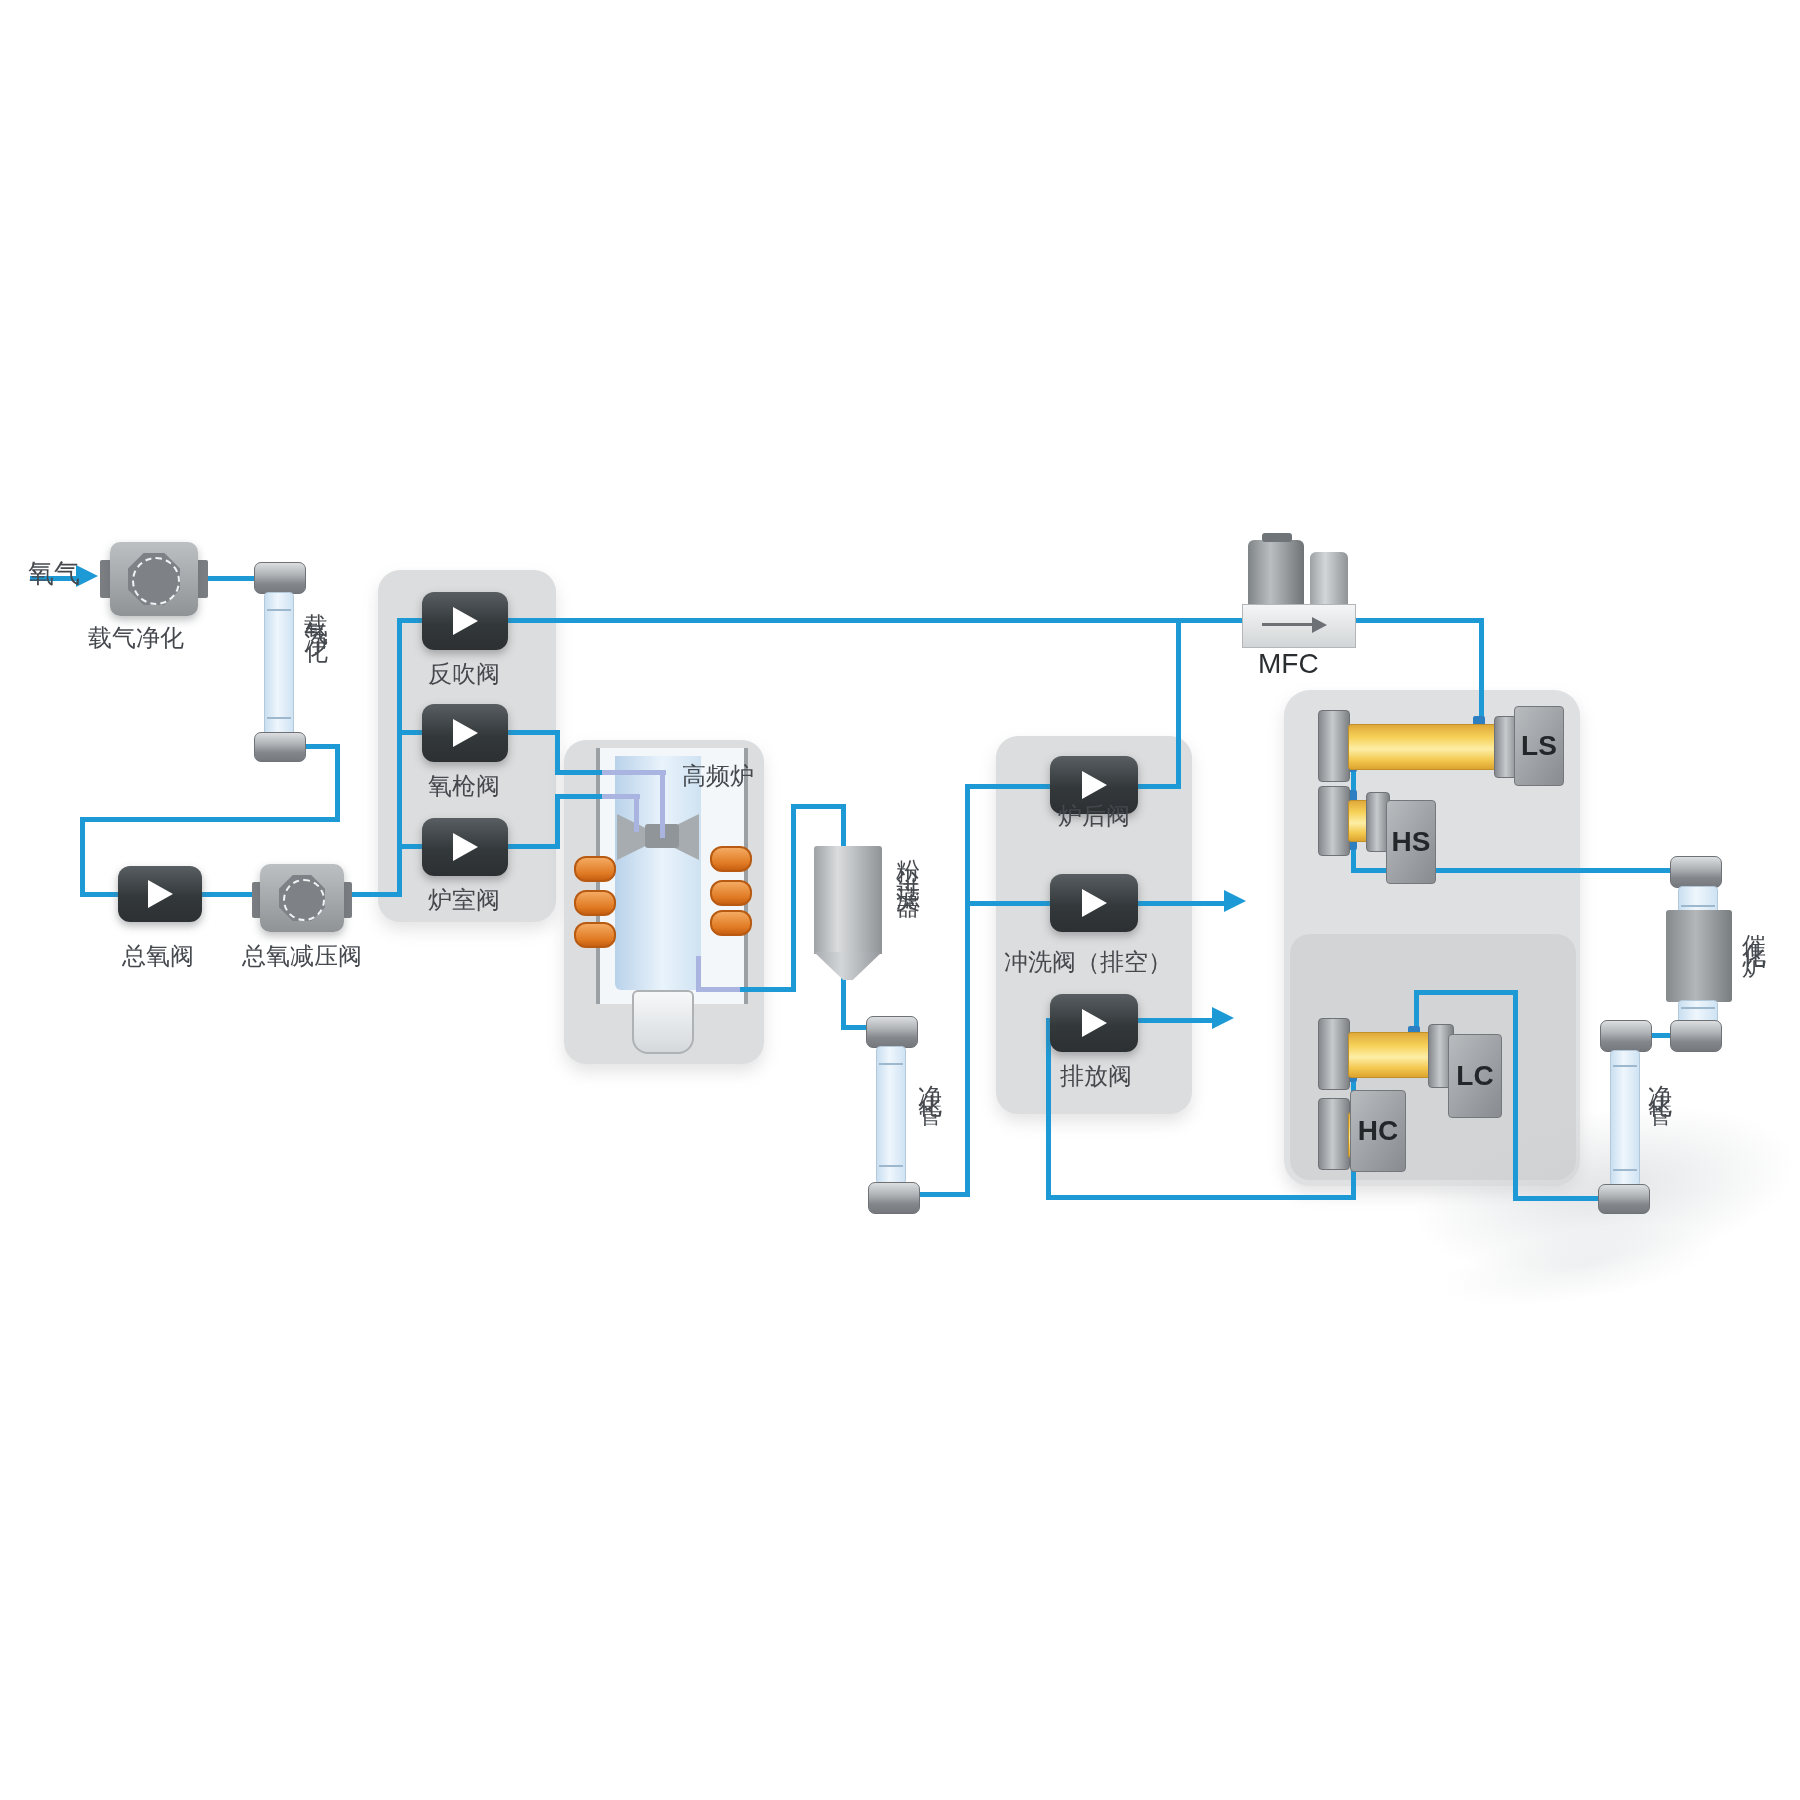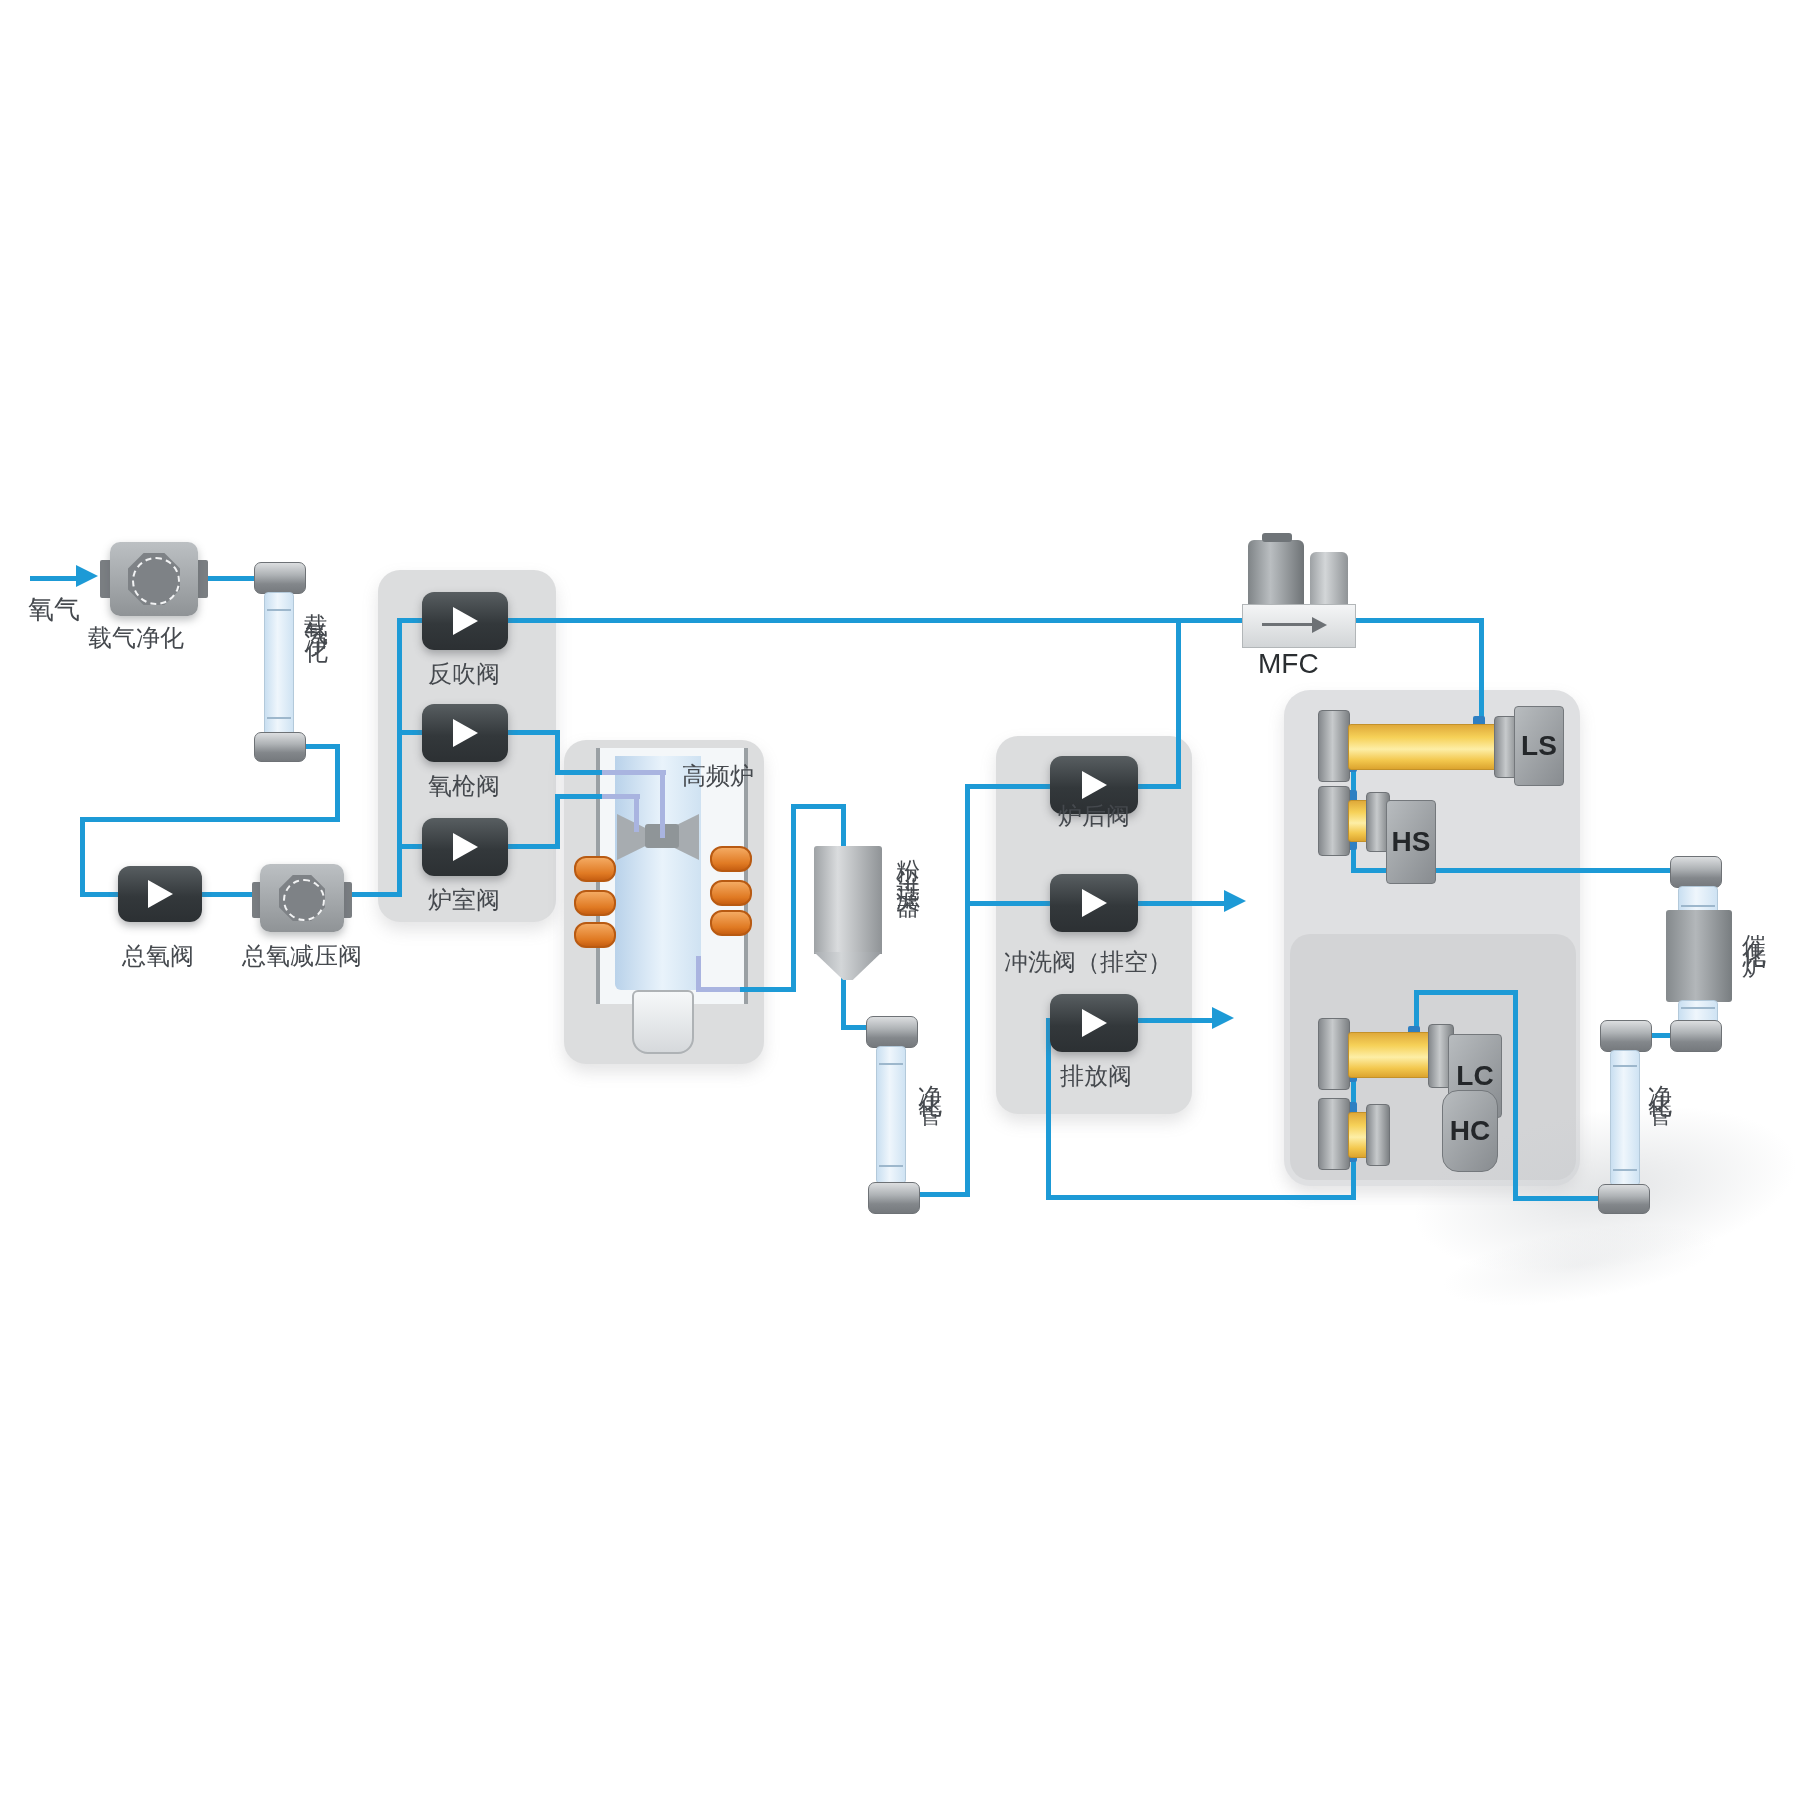--- a/index.html
+++ b/index.html
@@ -253,21 +253,21 @@
   <div class="ccap" style="left:1428px;top:1024px;width:24px;height:62px;"></div>
   <div class="cbox" style="left:1448px;top:1014px;width:52px;height:82px;margin-top:20px;">
       <span>LC</span>
     </div>
   <div class="nub" style="left:1408px;top:1026px;"></div>
   <div class="nub" style="left:1345px;top:1070px;"></div>
 
   <div class="ccap" style="left:1318px;top:1098px;width:30px;height:70px;"></div>
   <div class="ycell" style="left:1348px;top:1112px;width:24px;height:44px;"></div>
   <div class="ccap" style="left:1366px;top:1104px;width:22px;height:60px;"></div>
-  <div class="cbox" style="left:1442px;top:1090px;width:54px;height:80px;border-radius:16px;">
+  <div class="cbox" style="left:1350px;top:1090px;width:54px;height:80px;">
       <span>HC</span>
     </div>
   <div class="nub" style="left:1345px;top:1102px;"></div>
   <div class="nub" style="left:1345px;top:1150px;"></div>
 
   <div class="cap" style="left:1670px;top:856px;width:50px;height:30px;"></div>
   <div class="gtube" style="left:1678px;top:886px;width:38px;height:26px;">
       <div class="gline" style="bottom:6px;"></div>
     </div>
   <div class="catbox" style="left:1666px;top:910px;width:66px;height:92px;"></div>
@@ -275,21 +275,21 @@
       <div class="gline" style="top:6px;"></div>
     </div>
   <div class="cap" style="left:1670px;top:1020px;width:50px;height:30px;"></div>
   <div class="cap" style="left:1600px;top:1020px;width:50px;height:30px;"></div>
   <div class="gtube" style="left:1610px;top:1050px;width:28px;height:134px;">
     <div class="gline" style="top:14px;"></div>
     <div class="gline" style="bottom:14px;"></div>
   </div>
   <div class="cap" style="left:1598px;top:1184px;width:50px;height:28px;"></div>
 
-  <div class="lbl" style="left:28px;top:592px;font-size:26px;">氧气</div>
+  <div class="lbl" style="left:28px;top:556px;font-size:26px;">氧气</div>
   <div class="lbl" style="left:88px;top:622px;">载气净化</div>
   <div class="vlbl" style="left:300px;top:594px;">载气净化</div>
   <div class="lbl" style="left:122px;top:940px;">总氧阀</div>
   <div class="lbl" style="left:242px;top:940px;">总氧减压阀</div>
   <div class="lbl" style="left:428px;top:658px;">反吹阀</div>
   <div class="lbl" style="left:428px;top:770px;">氧枪阀</div>
   <div class="lbl" style="left:428px;top:884px;">炉室阀</div>
   <div class="lbl" style="left:682px;top:760px;">高频炉</div>
   <div class="vlbl" style="left:892px;top:840px;">粉尘过滤器</div>
   <div class="vlbl" style="left:914px;top:1066px;">净化管</div>

